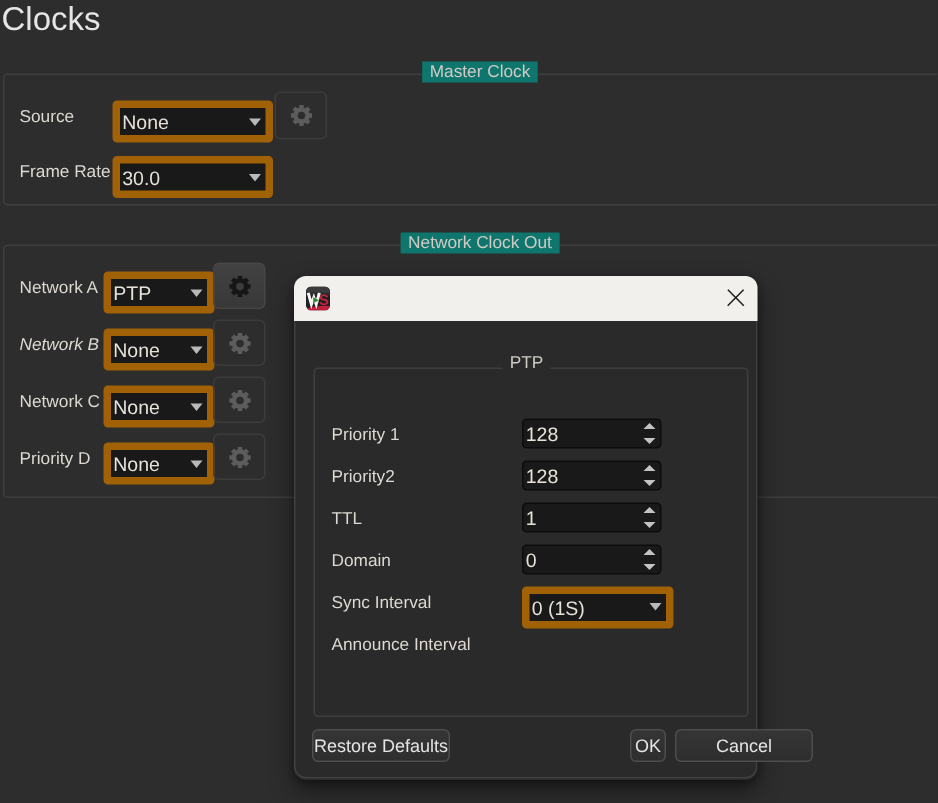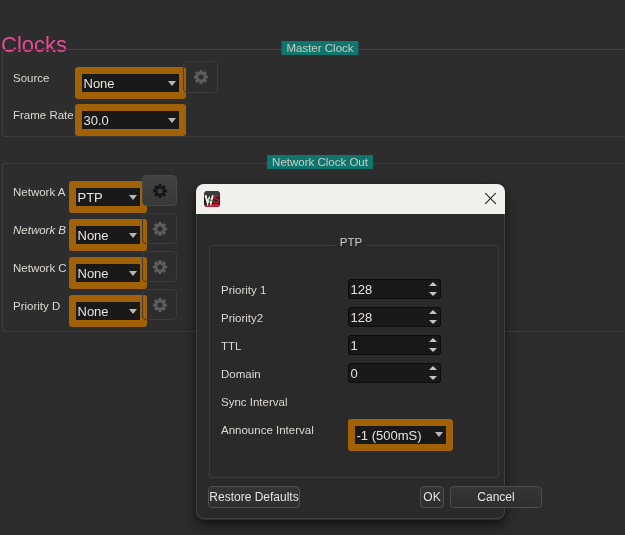--- a/index.html
+++ b/index.html
@@ -1,24 +1,24 @@
 <!DOCTYPE html>
 <html><head>
 <meta charset="utf-8">
 <style>
 html,body{margin:0;padding:0;}
 body{width:625px;height:535px;overflow:hidden;background:#2d2d2d;
   font-family:"Liberation Sans",sans-serif;}
 #page{position:relative;width:625px;height:535px;overflow:hidden;}
-.h1{position:absolute;left:1px;top:1px;font-size:22px;line-height:24px;color:#ec4899;margin-top:32px;}
+.h1{position:absolute;left:1px;top:1px;font-size:22px;line-height:24px;color:#e5e5e5;}
 .gbox{position:absolute;border:1px solid #3e3e3e;border-radius:3px;}
 .gtitle{position:absolute;font-size:11.5px;line-height:14px;color:#cfcbc4;
   background:#0f766e;padding:0 5px;transform:translateX(-50%);text-align:right;}
 .lbl{position:absolute;font-size:11.5px;line-height:14px;color:#ddd9d2;}
-.combo{position:absolute;background:#191919;border:7px solid #a16207;border-radius:3px;
+.combo{position:absolute;background:#191919;border:5px solid #a16207;border-radius:3px;
   color:#e6e2da;font-size:13px;}
 .combo span.t{position:absolute;left:1.5px;top:50%;transform:translateY(-50%);margin-top:1.2px;line-height:14px;white-space:nowrap;}
 .car{position:absolute;right:3px;top:50%;margin-top:-2.2px;width:0;height:0;
   border-left:4.5px solid transparent;border-right:4.5px solid transparent;
   border-top:5px solid #b9b9b9;}
 .gearbtn{position:absolute;width:33px;height:29px;border-radius:4px;}
 .gear-dis{border:1px solid #3c3c3c;background:transparent;}
 .gear-en{border:1px solid #474747;background:linear-gradient(#424242,#383838);}
 .gearbtn svg{position:absolute;left:50%;top:50%;transform:translate(-50%,-50%);}
 .spin{position:absolute;background:#191919;border:1px solid #0c0c0c;border-radius:3px;
@@ -165,26 +165,26 @@
         </div>
 
       <div class="lbl" style="left:24px;top:153px;">Domain</div>
       <div class="spin" style="left:151px;top:148.5px;width:91px;height:18px;">
           <span style="position:absolute;left:1.5px;top:50%;transform:translateY(-50%);margin-top:1.8px;line-height:14px;">0</span>
           <span class="up"></span>
           <span class="dn"></span>
         </div>
 
       <div class="lbl" style="left:24px;top:181px;">Sync Interval</div>
+      <div class="combo" style="left:151px;top:176.5px;width:91px;height:18px;">
+          <span class="t">0 (1S)</span>
+          <span class="car"></span>
+        </div>
 
       <div class="lbl" style="left:24px;top:209px;">Announce Interval</div>
-      <div class="combo" style="left:151px;top:204.5px;width:91px;height:18px;">
-          <span class="t">-1 (500mS)</span>
-          <span class="car"></span>
-        </div>
 
       <div class="btn" style="left:11px;top:272px;width:90px;height:20px;">
           <span>Restore Defaults</span>
         </div>
       <div class="btn" style="left:223px;top:272px;width:22px;height:20px;">
           <span>OK</span>
         </div>
       <div class="btn" style="left:253px;top:272px;width:42px;height:20px;padding-left:48px;">
           <span>Cancel</span>
         </div>

